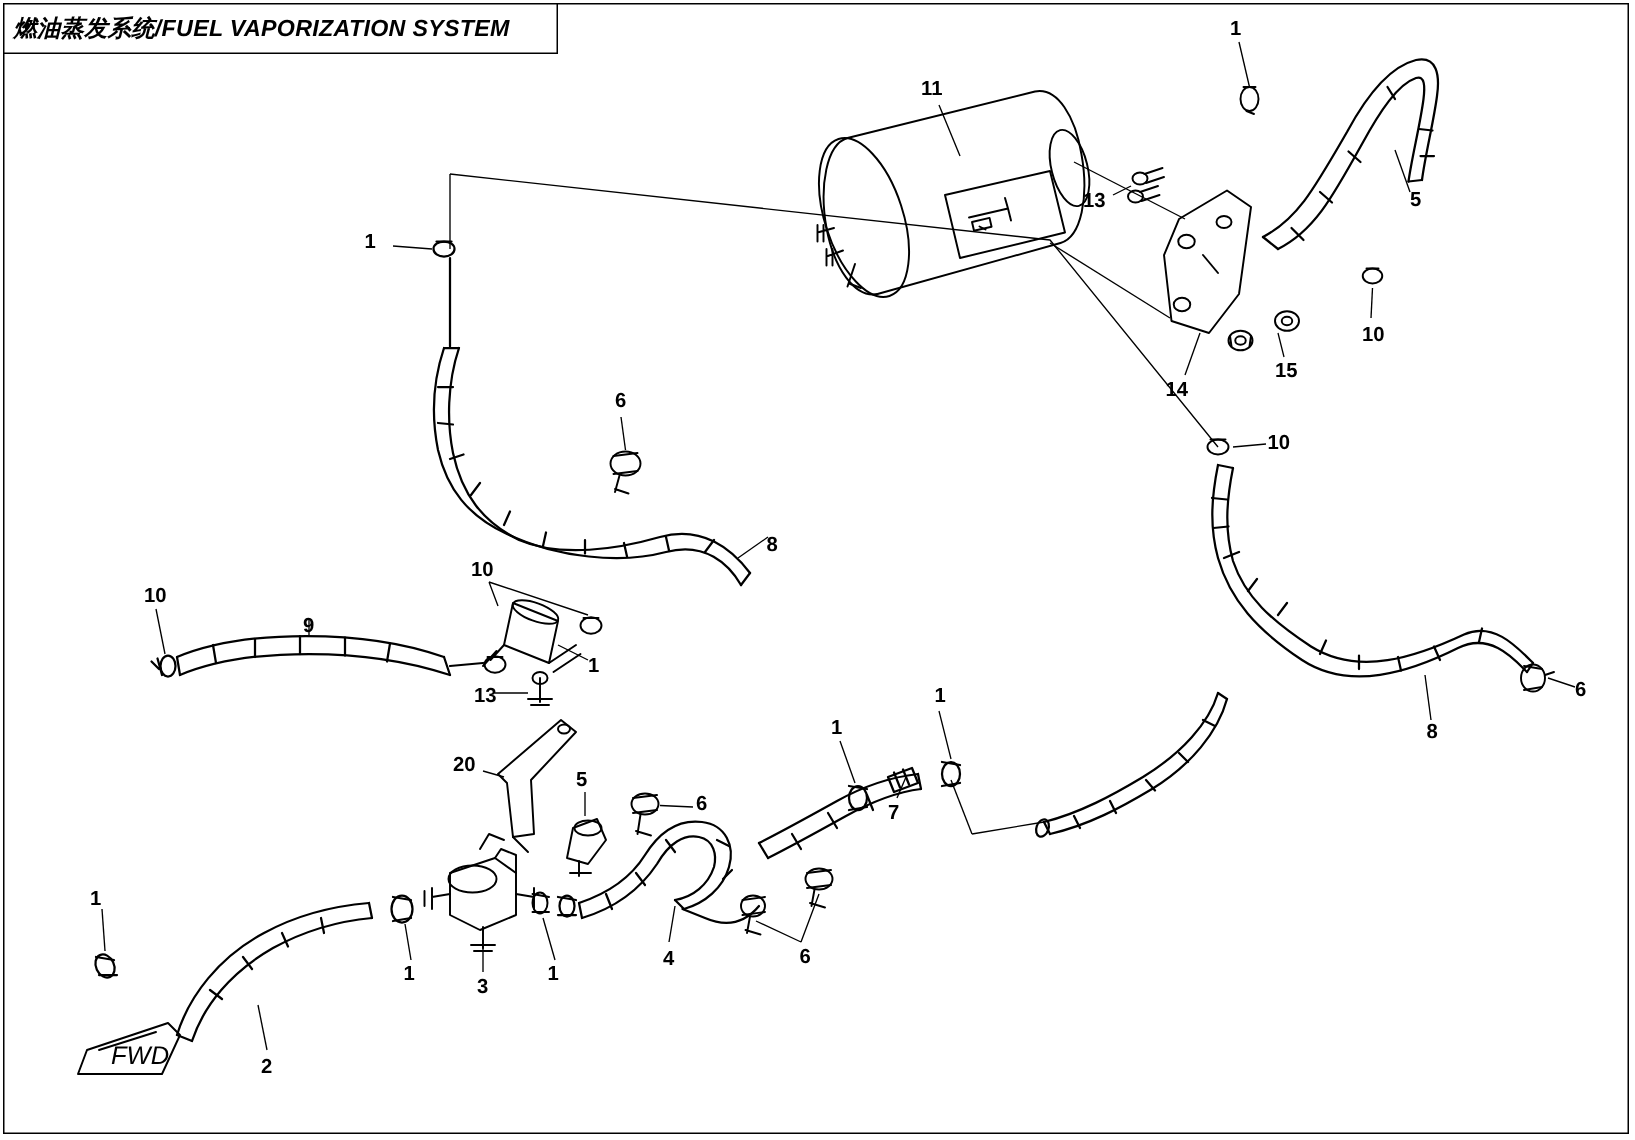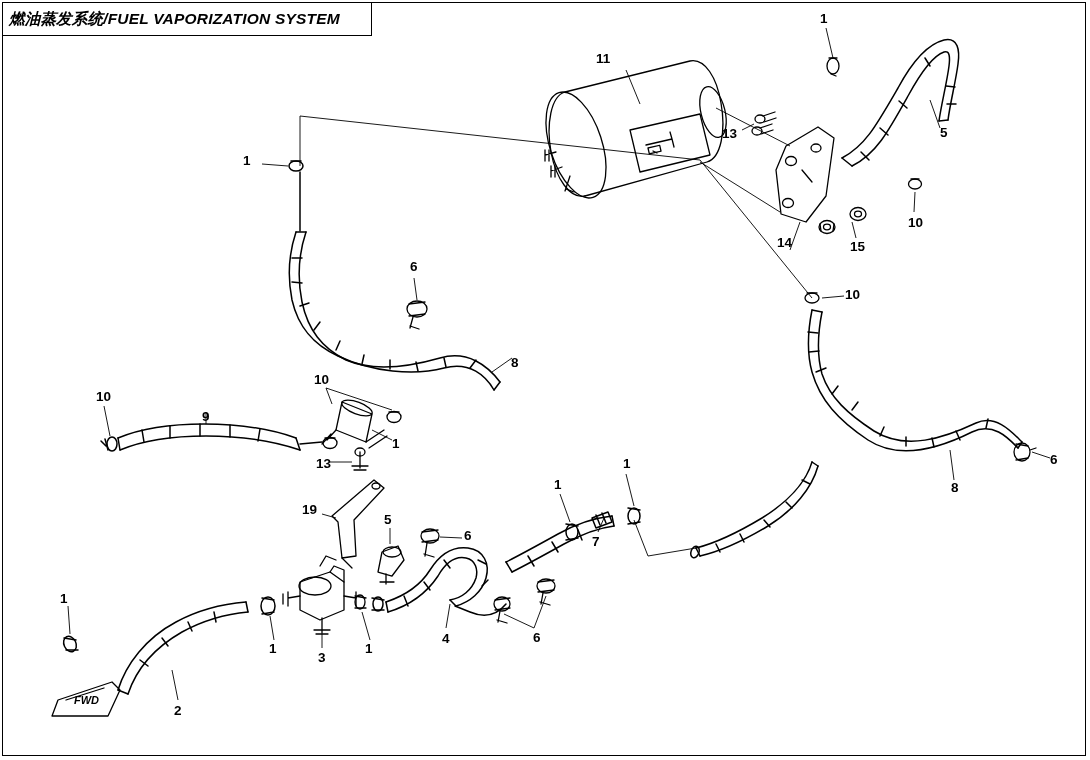--- a/index.html
+++ b/index.html
@@ -9,21 +9,21 @@
   .frame{position:absolute;left:2px;top:2px;width:1084px;height:754px;
          border:1.5px solid #000;box-sizing:border-box;}
   .title-box{position:absolute;left:2px;top:2px;width:370px;height:34px;
              border:1.5px solid #000;box-sizing:border-box;background:#fff;
              display:flex;align-items:center;padding-left:6px;}
   .title-text{font-size:15.5px;font-weight:bold;font-style:italic;
               letter-spacing:.2px;white-space:nowrap;}
   svg.art{position:absolute;left:0;top:0;width:1090px;height:760px;}
   .lbl{position:absolute;font-size:13.5px;font-weight:bold;color:#000;
        line-height:1;white-space:nowrap;}
-  .fwd{position:absolute;font-size:11px;font-weight:bold;font-style:italic;}
+  .fwd{position:absolute;font-size:17px;font-weight:normal;font-style:italic;}
 </style>
 </head>
 <body>
 
 <div id="sheet">
 
   <div class="frame"></div>
 
   <div class="title-box">
     <span class="title-text">燃油蒸发系统/FUEL VAPORIZATION SYSTEM</span>
@@ -273,40 +273,40 @@
       <path d="M300 116 L300 166"></path>
       <path d="M300 116 L700 160 L812 298"></path>
       <path d="M716 108 L790 146"></path>
       <path d="M700 162 L780 212"></path>
       <path d="M648 556 L696 548"></path>
       <path d="M648 556 L634 520"></path>
     </g>
   </svg>
 
   <div class="lbl" style="left:820px;top:12px">1</div>
-  <div class="lbl" style="left:596px;top:52px">11</div>
+  <div class="lbl" style="left:614px;top:52px">11</div>
   <div class="lbl" style="left:722px;top:127px">13</div>
   <div class="lbl" style="left:940px;top:126px">5</div>
   <div class="lbl" style="left:243px;top:154px">1</div>
   <div class="lbl" style="left:908px;top:216px">10</div>
   <div class="lbl" style="left:850px;top:240px">15</div>
-  <div class="lbl" style="left:777px;top:236px">14</div>
+  <div class="lbl" style="left:777px;top:253px">14</div>
   <div class="lbl" style="left:410px;top:260px">6</div>
   <div class="lbl" style="left:845px;top:288px">10</div>
   <div class="lbl" style="left:511px;top:356px">8</div>
   <div class="lbl" style="left:314px;top:373px">10</div>
   <div class="lbl" style="left:96px;top:390px">10</div>
   <div class="lbl" style="left:202px;top:410px">9</div>
   <div class="lbl" style="left:392px;top:437px">1</div>
   <div class="lbl" style="left:1050px;top:453px">6</div>
   <div class="lbl" style="left:316px;top:457px">13</div>
   <div class="lbl" style="left:623px;top:457px">1</div>
   <div class="lbl" style="left:951px;top:481px">8</div>
   <div class="lbl" style="left:554px;top:478px">1</div>
-  <div class="lbl" style="left:302px;top:503px">19</div>
+  <div class="lbl" style="left:302px;top:503px">20</div>
   <div class="lbl" style="left:384px;top:513px">5</div>
   <div class="lbl" style="left:464px;top:529px">6</div>
   <div class="lbl" style="left:592px;top:535px">7</div>
   <div class="lbl" style="left:60px;top:592px">1</div>
   <div class="lbl" style="left:269px;top:642px">1</div>
   <div class="lbl" style="left:318px;top:651px">3</div>
   <div class="lbl" style="left:365px;top:642px">1</div>
   <div class="lbl" style="left:442px;top:632px">4</div>
   <div class="lbl" style="left:533px;top:631px">6</div>
   <div class="lbl" style="left:174px;top:704px">2</div>

